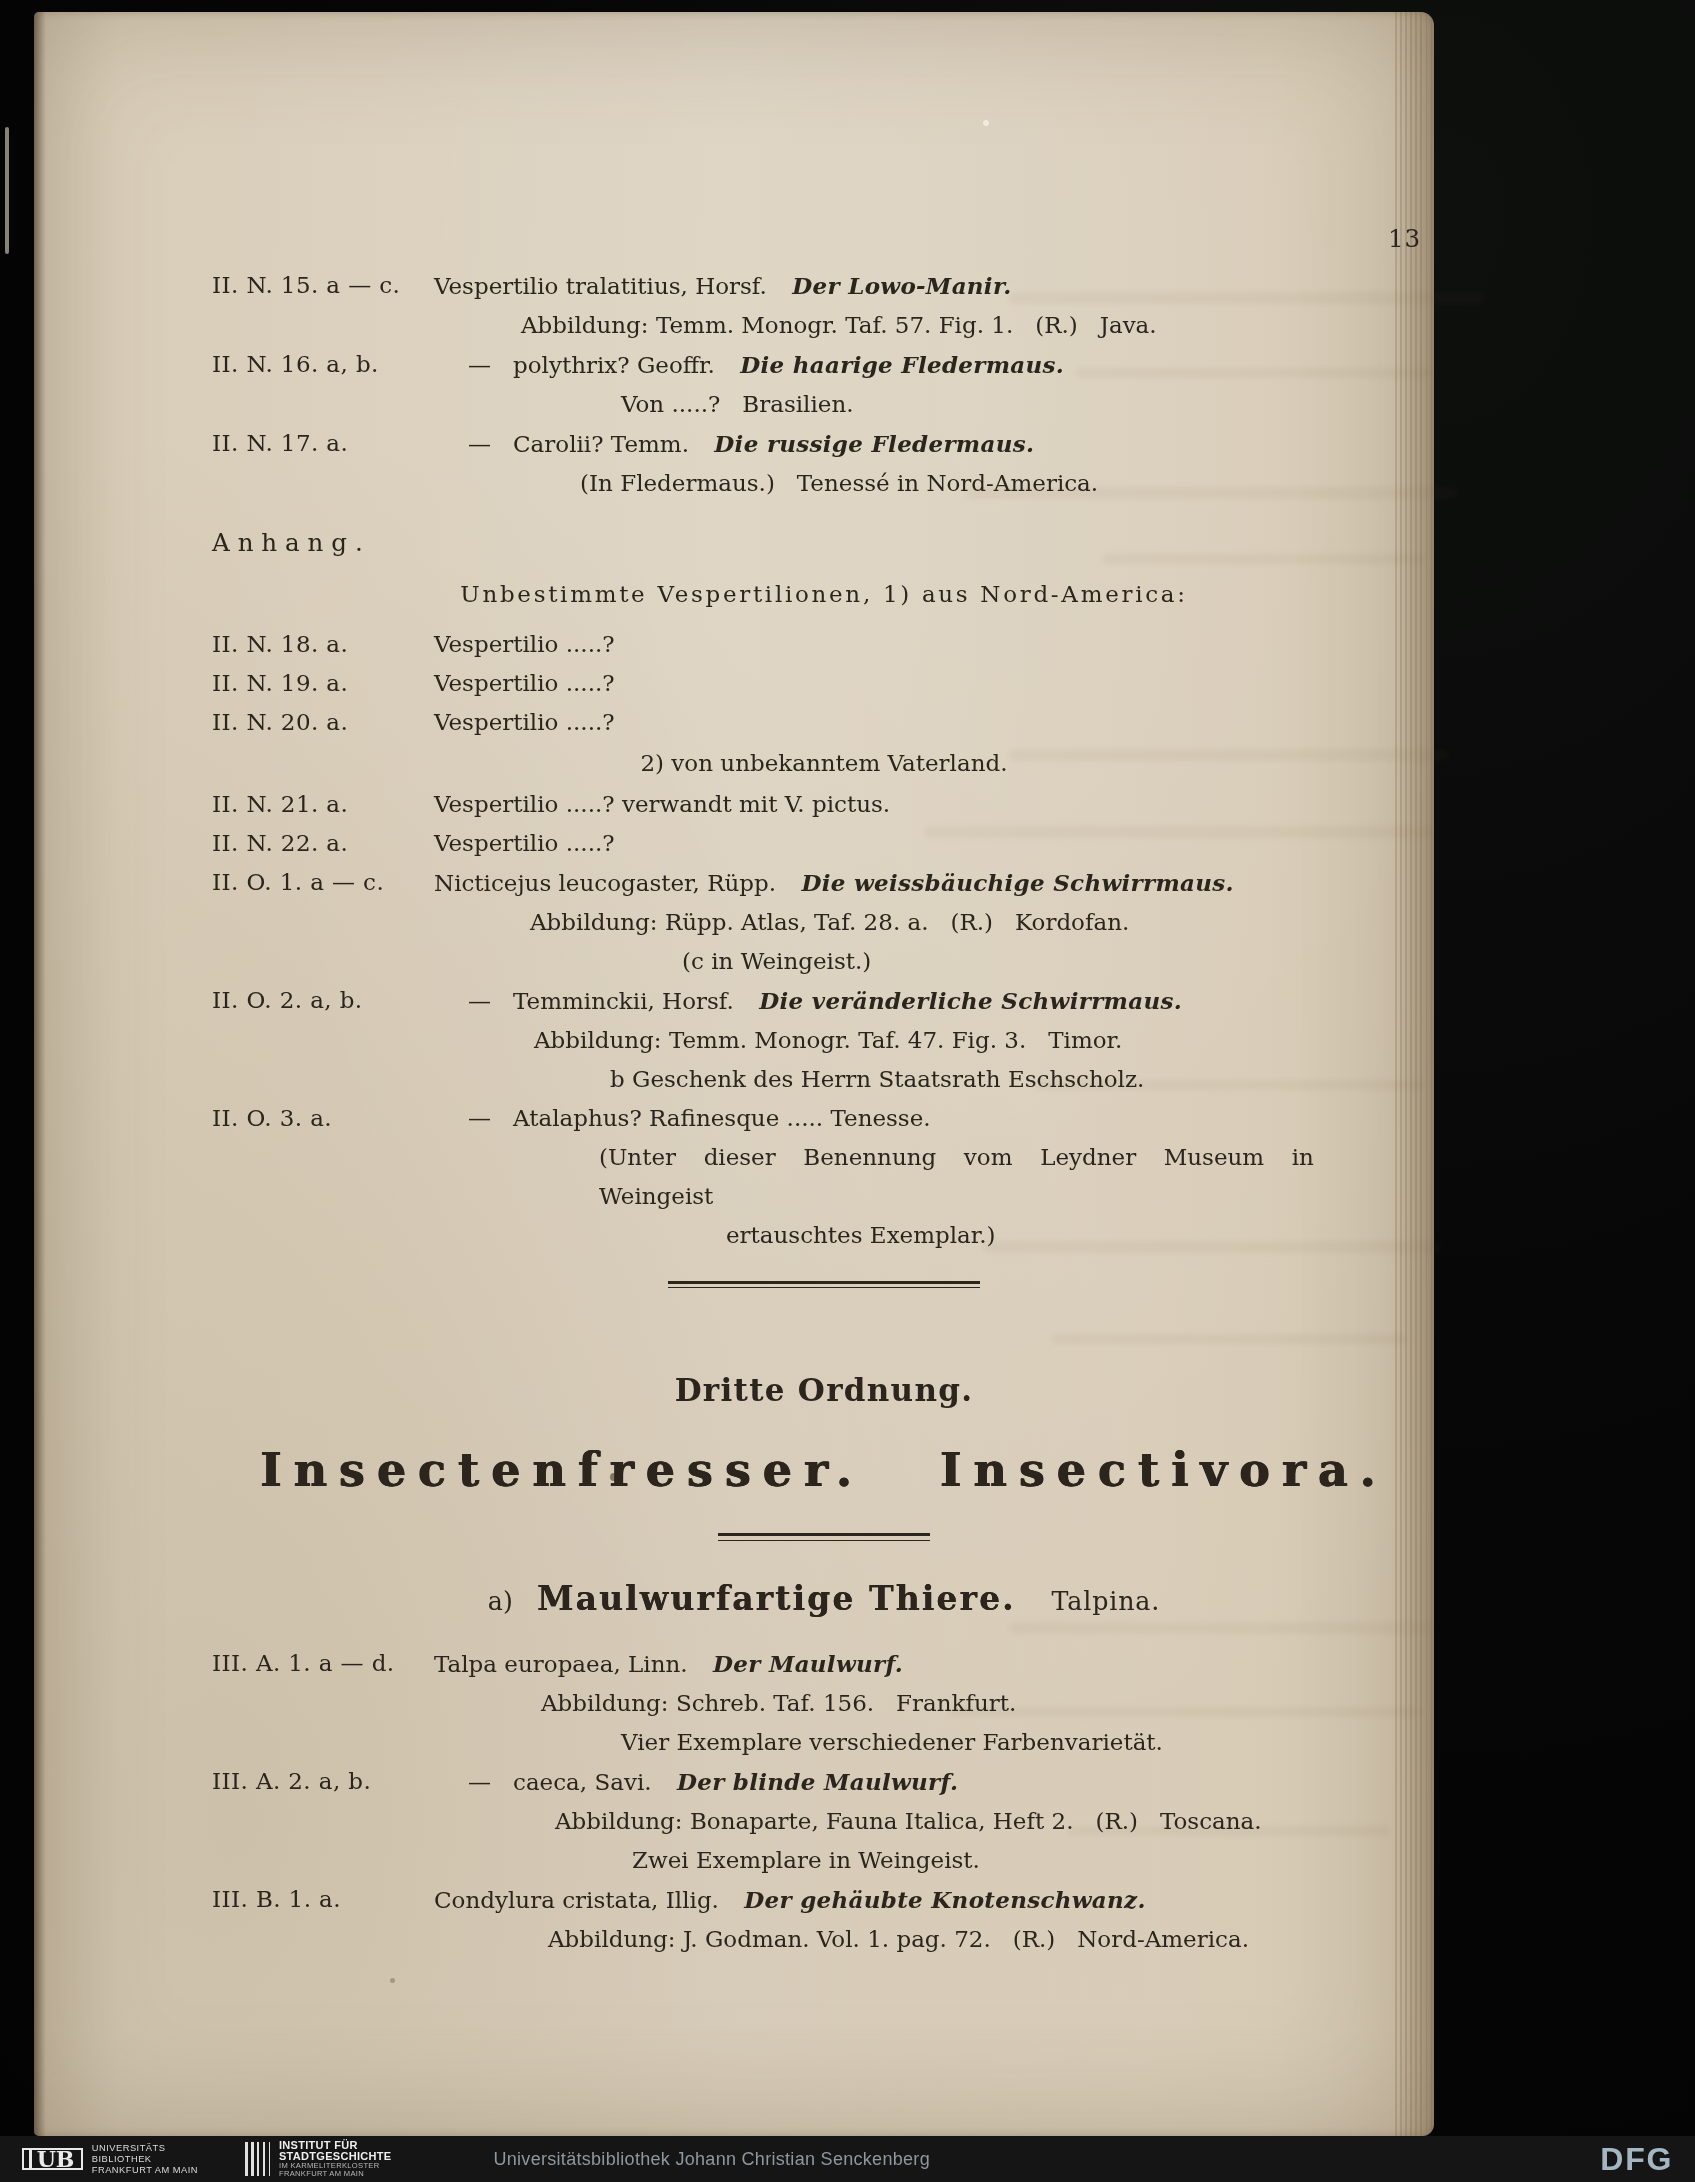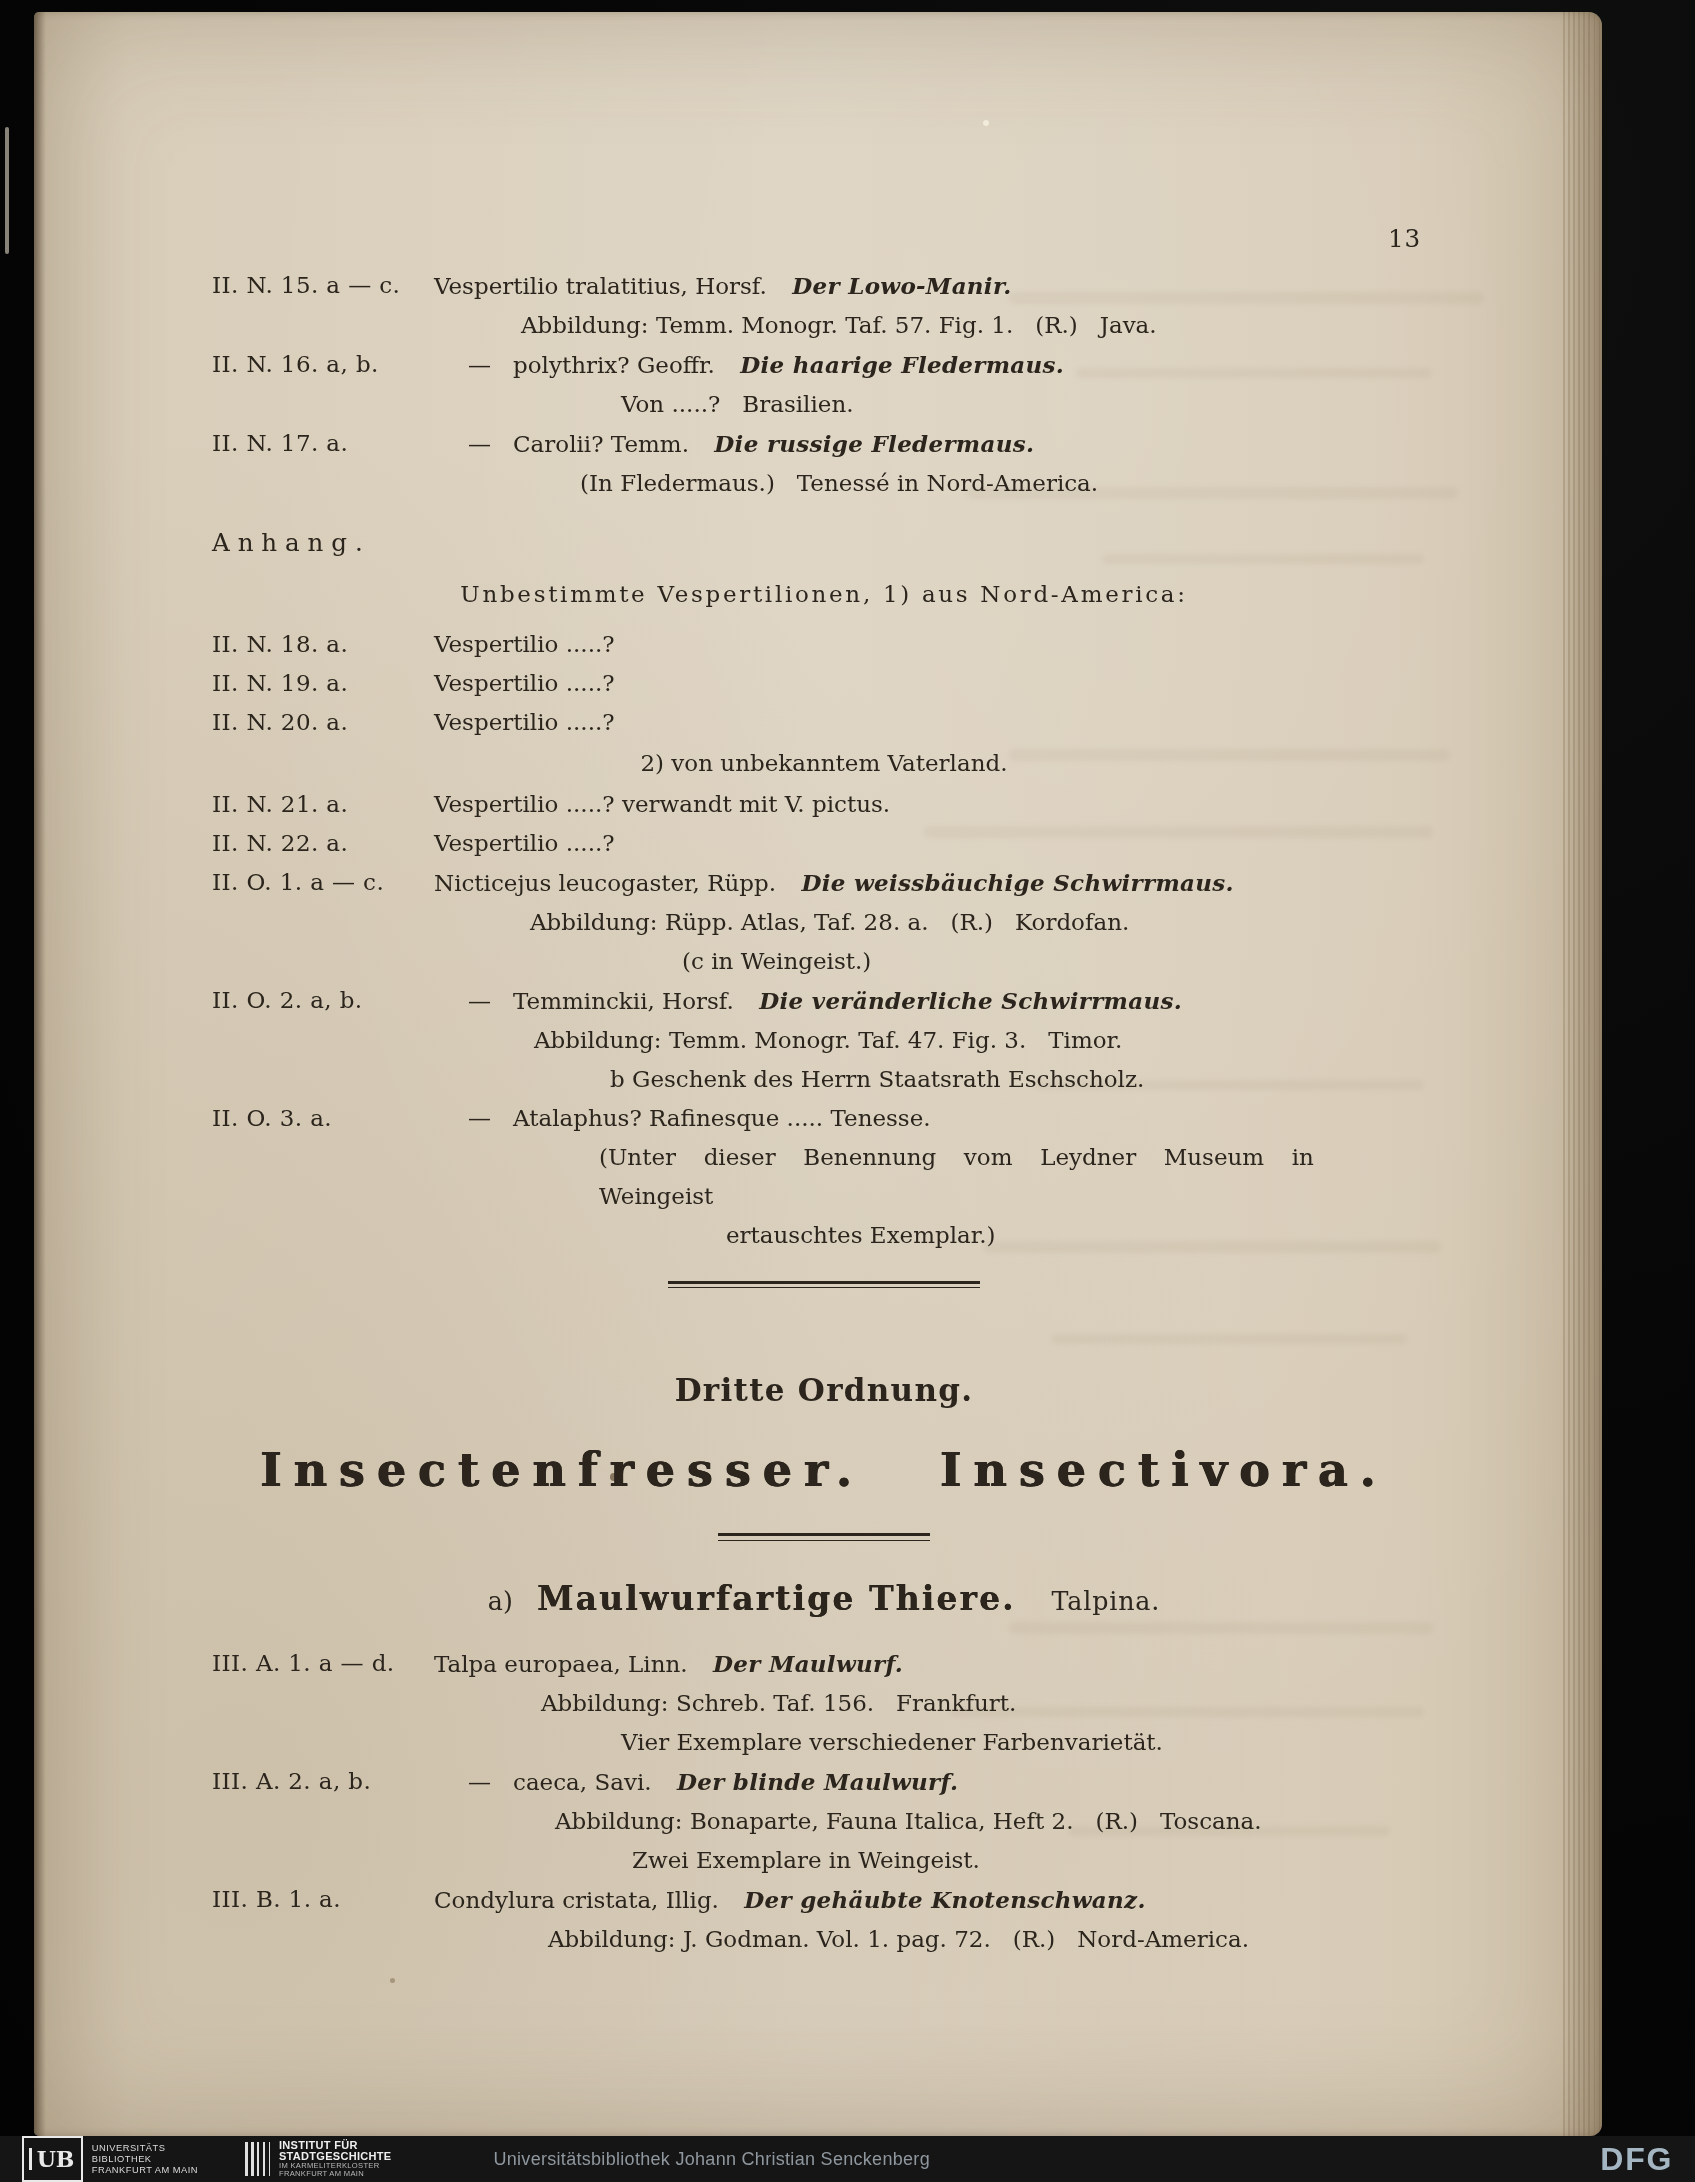--- a/index.html
+++ b/index.html
@@ -7,21 +7,21 @@
 
   .stage {
     position:relative; width:1695px; height:2182px;
     background: radial-gradient(ellipse at 85% 10%, #0e100e 0%, #060606 45%, #030303 100%);
     overflow:hidden;
     font-family:"DejaVu Serif","Liberation Serif",serif;
   }
 
   
   .paper {
-    position:absolute; left:34px; top:12px; width:1568px; height:2124px;
+    position:absolute; left:34px; top:12px; width:1400px; height:2124px;
     border-radius:5.1px 13.6px 12px 5.1px;
     background:
       radial-gradient(ellipse at 68% 18%, rgba(255,255,255,0.10), transparent 60%),
       radial-gradient(ellipse at 15% 85%, rgba(110,85,45,0.12), transparent 55%),
       linear-gradient(90deg, #cfc3ad 0%, #d9ceba 6%, #ddd3c1 50%, #d7cbb6 88%, #cdbfa7 100%);
     box-shadow: inset 0 0 127px rgba(90,70,40,.28), inset 0 0 8.5px rgba(60,40,20,.25);
   }
   .edge-right {
     position:absolute; right:0; top:0; width:39px; height:100%;
     border-radius:0 13.6px 12px 0;
@@ -74,21 +74,21 @@
   .fam-latin { font-size:25.4px; margin-left:36px; letter-spacing:0.8px; }
   .moles { margin-top:20.3px; }
 
   
   .footer {
     position:absolute; left:0; bottom:0; width:1695px; height:46px;
     background:#151515; display:flex; align-items:center; padding:0 22px;
     font-family:"Liberation Sans","DejaVu Sans",sans-serif;
   }
   .ub-block { display:flex; align-items:center; gap:8.5px; }
-  .ub-box { display:flex; align-items:center; border:2.1px solid #e9e9e9; padding:1.7px 6.8px 1.7px 5.1px; height:46px; }
+  .ub-box { display:flex; align-items:center; border:2.1px solid #e9e9e9; padding:1.7px 6.8px 1.7px 5.1px; height:22px; }
   .ub-box .bar { width:2.5px; height:22px; background:#e9e9e9; margin-right:5.1px; }
   .ub-box .letters { font:700 22px "DejaVu Serif","Liberation Serif",serif; color:#e9e9e9; }
   .ub-lines { color:#dcdcdc; font-size:9.3px; line-height:11px; letter-spacing:0.5px; }
   .isg-block { display:flex; align-items:center; margin-left:47px; }
   .isg-icon { width:25.4px; height:34px; margin-right:8.5px;
     background:repeating-linear-gradient(90deg,#e0e0e0 0 2.5px, transparent 2.5px 6px); }
   .isg-lines .b { color:#efefef; font-size:11px; font-weight:bold; line-height:11px; letter-spacing:0.3px; }
   .isg-lines .s { color:#b9b9b9; font-size:7.6px; line-height:8.5px; letter-spacing:0.3px; }
   .credit { color:#8f979e; font-size:18px; margin-left:102px; letter-spacing:0.3px; }
   .dfg { margin-left:auto; color:#a3b6c2; font-size:32px; font-weight:bold; letter-spacing:1.7px; }

